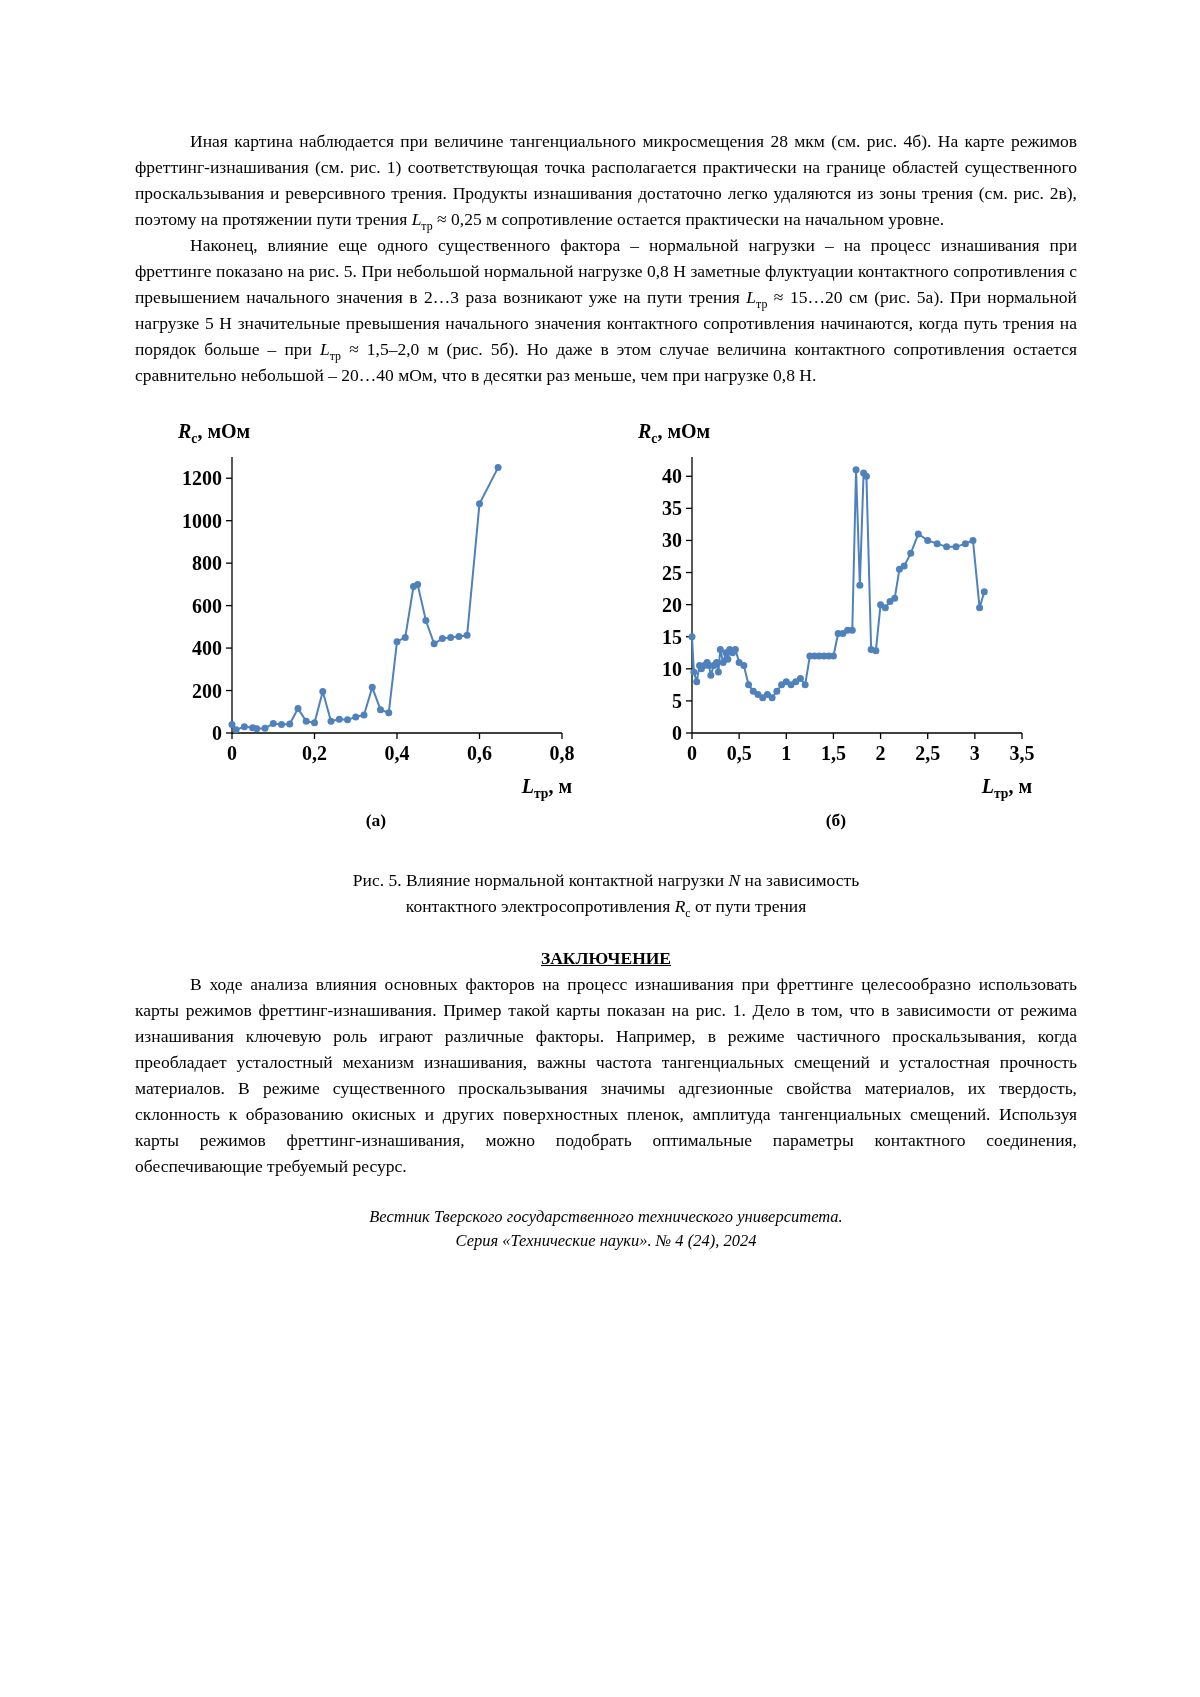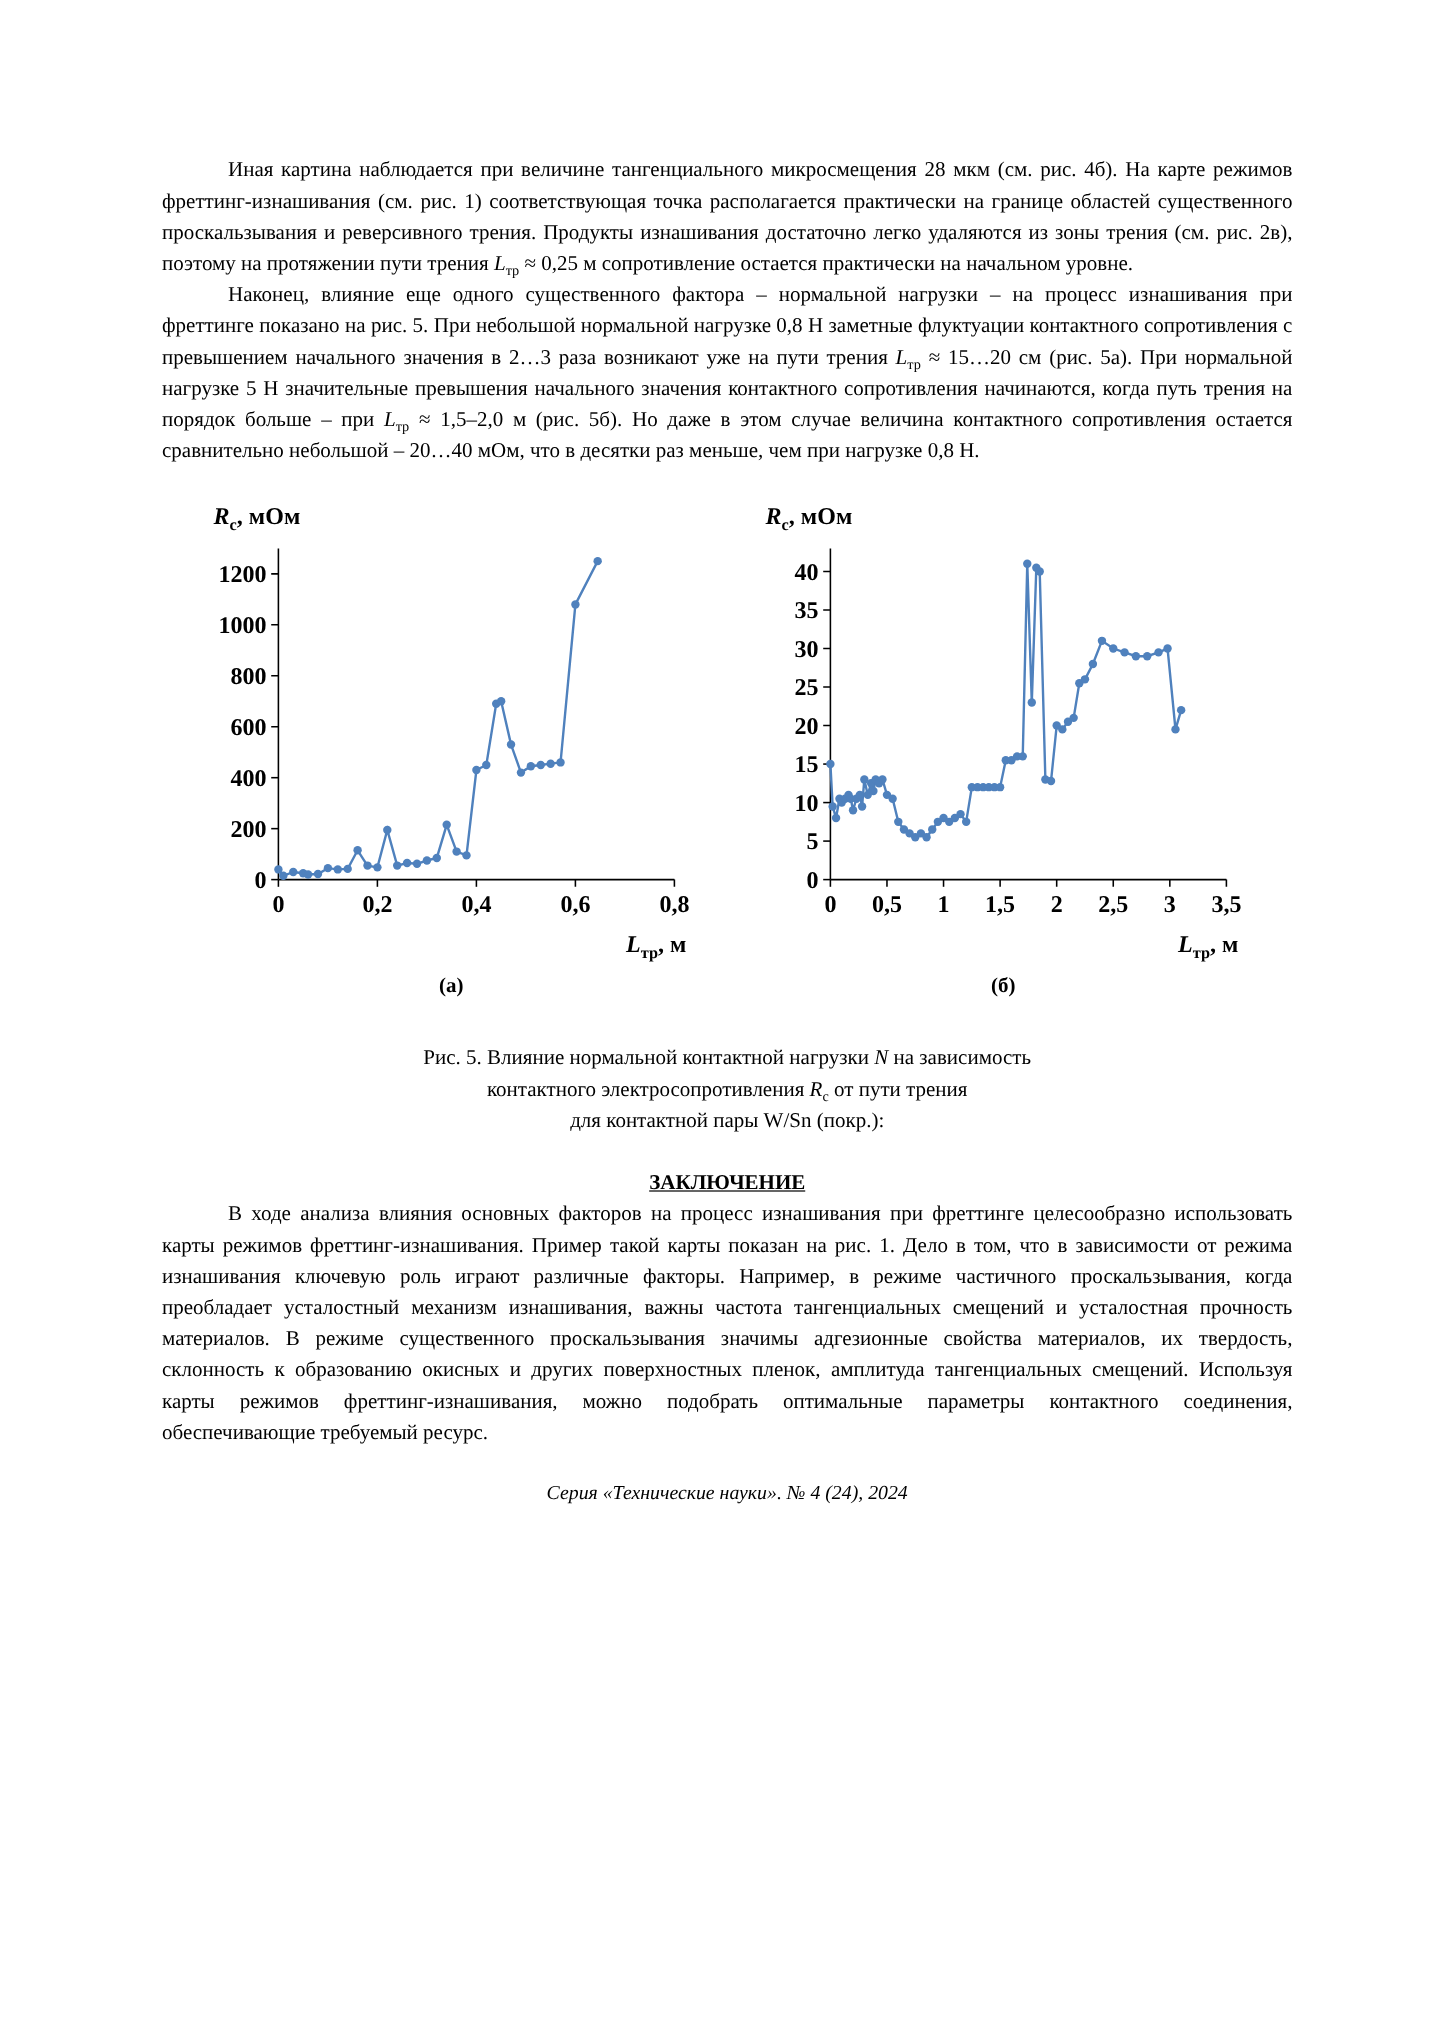--- a/index.html
+++ b/index.html
@@ -216,27 +216,27 @@
             </svg>
           <div class="x-title"><i>L</i><sub>тр</sub>, м</div>
           <div class="sub-label">(б)</div>
         </div>
 
       </div>
 
       <div class="caption">
         <div>Рис. 5. Влияние нормальной контактной нагрузки <i>N</i> на зависимость</div>
         <div>контактного электросопротивления <i>R</i><sub>c</sub> от пути трения</div>
-        <div>для контактной пары W/Sn (покр.):</div>
       </div>
     </div>
 
     <div class="heading">ЗАКЛЮЧЕНИЕ</div>
 
     <p class="body-par conclusion-par">В ходе анализа влияния основных факторов на процесс изнашивания при фреттинге целесообразно использовать карты режимов фреттинг-изнашивания. Пример такой карты показан на рис. 1. Дело в том, что в зависимости от режима изнашивания ключевую роль играют различные факторы. Например, в режиме частичного проскальзывания, когда преобладает усталостный механизм изнашивания, важны частота тангенциальных смещений и усталостная прочность материалов. В режиме существенного проскальзывания значимы адгезионные свойства материалов, их твердость, склонность к образованию окисных и других поверхностных пленок, амплитуда тангенциальных смещений. Используя карты режимов фреттинг-изнашивания, можно подобрать оптимальные параметры контактного соединения, обеспечивающие требуемый ресурс.</p>
 
     <div class="footer">
+      <div>Вестник Тверского государственного технического университета.</div>
       <div>Серия «Технические науки». № 4 (24), 2024</div>
     </div>
 
 
   </div>
 </div>
 
 </body></html>

